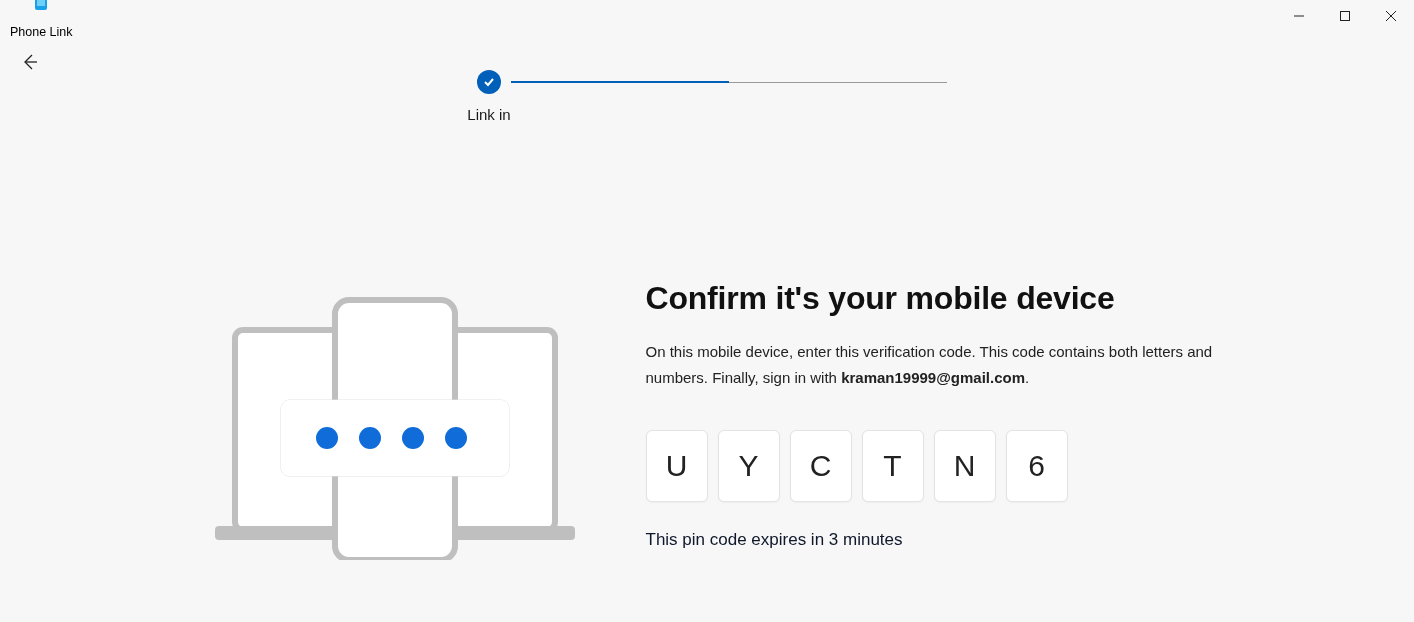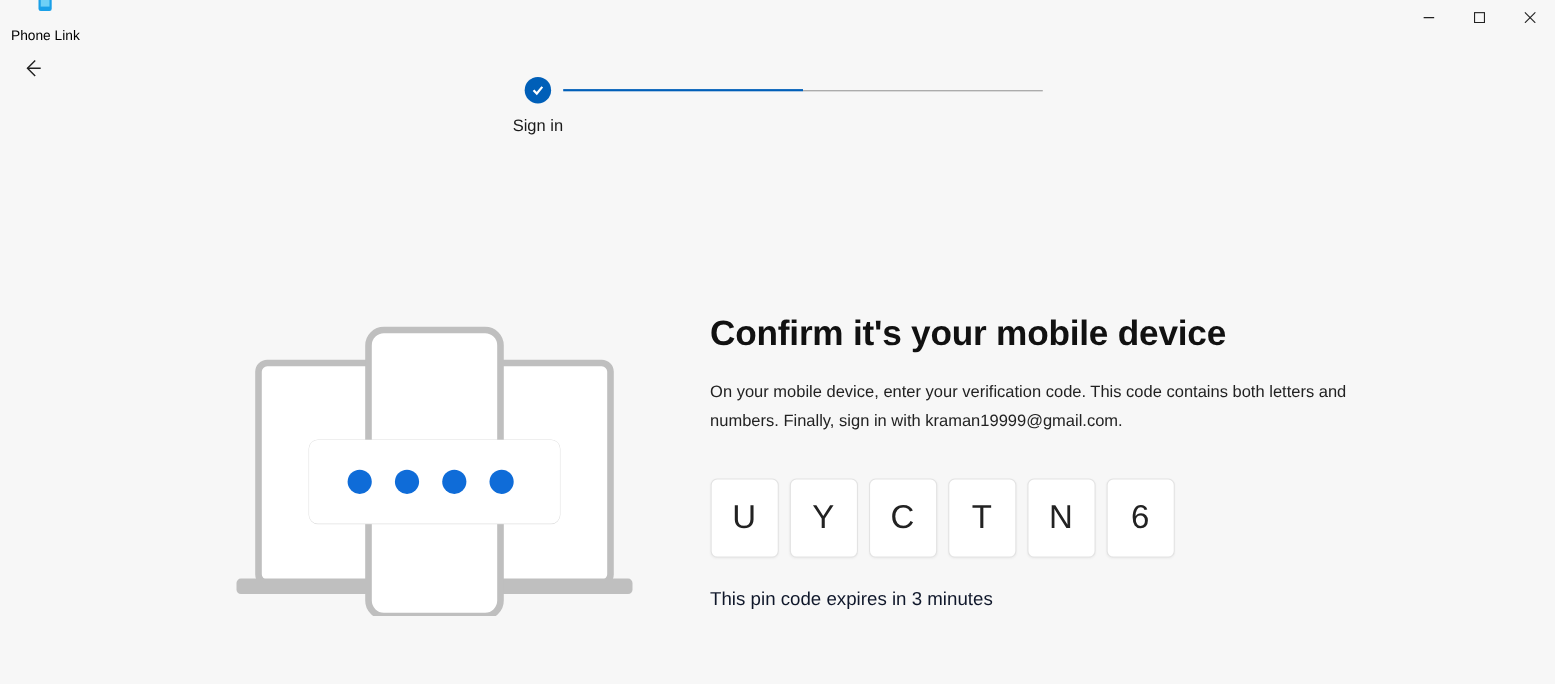--- a/index.html
+++ b/index.html
@@ -83,21 +83,21 @@
   }
   .connector.done { background: #005fb8; }
   .connector.pending { background: #9a9a9a; height:1px; margin-top:11.5px; }
 
   
   .main {
     position: absolute;
     top: 260px;
     left: 0; right: 0;
     display: flex;
-    align-items: center;
+    align-items: flex-start;
     justify-content: center;
     gap: 61px;
     padding-left: 36px;
   }
 
   
   .illustration {
     width: 380px;
     height: 280px;
     position: relative;
@@ -115,21 +115,21 @@
     color: #111;
     margin-bottom: 22px;
     letter-spacing: -0.2px;
   }
   .desc {
     font-size: 15px;
     line-height: 1.7;
     color: #222;
     margin-bottom: 40px;
   }
-  .desc .email { font-weight: 400; margin-top: 46px; }
+  .desc .email { font-weight: 700; margin-top: 46px; }
 
   .code-row {
     display: flex;
     gap: 10px;
     margin-bottom: 28px;
   }
   .code-box {
     width: 62px;
     height: 72px;
     background: #fff;
@@ -189,21 +189,21 @@
 </div>
 
 <div class="stepper">
   <div class="stepper-inner">
     <div class="step">
       <div class="step-circle done">
         <svg width="12" height="12" viewBox="0 0 12 12">
             <path d="M2 6 L5 9 L10 3" fill="none" stroke="#fff" stroke-width="2"></path>
           </svg>
       </div>
-      <div class="step-label">Sign in</div>
+      <div class="step-label">Link in</div>
     </div>
     <div class="connector done"></div>
     <div class="connector pending"></div>
   </div>
 </div>
 
 <div class="main">
 
   <div class="illustration">
     <svg viewBox="0 0 380 280" width="380" height="280">
@@ -227,21 +227,21 @@
         <filter id="sh" x="-10%" y="-10%" width="120%" height="140%">
           <feDropShadow dx="0" dy="3" stdDeviation="4" flood-color="#000" flood-opacity="0.12"></feDropShadow>
         </filter>
       </defs>
     </svg>
   </div>
 
   <div class="content">
     <h1 class="heading">Confirm it's your mobile device</h1>
     <p class="desc">
-      <span>On your mobile device, enter your verification code. This code contains both letters and numbers. Finally, sign in with </span><span class="email">kraman19999@gmail.com</span><span>.</span>
+      <span>On this mobile device, enter this verification code. This code contains both letters and numbers. Finally, sign in with </span><span class="email">kraman19999@gmail.com</span><span>.</span>
     </p>
     <div class="code-row">
       <div class="code-box">U</div>
       <div class="code-box">Y</div>
       <div class="code-box">C</div>
       <div class="code-box">T</div>
       <div class="code-box">N</div>
       <div class="code-box">6</div>
     </div>
     <div class="expiry">This pin code expires in 3 minutes</div>

